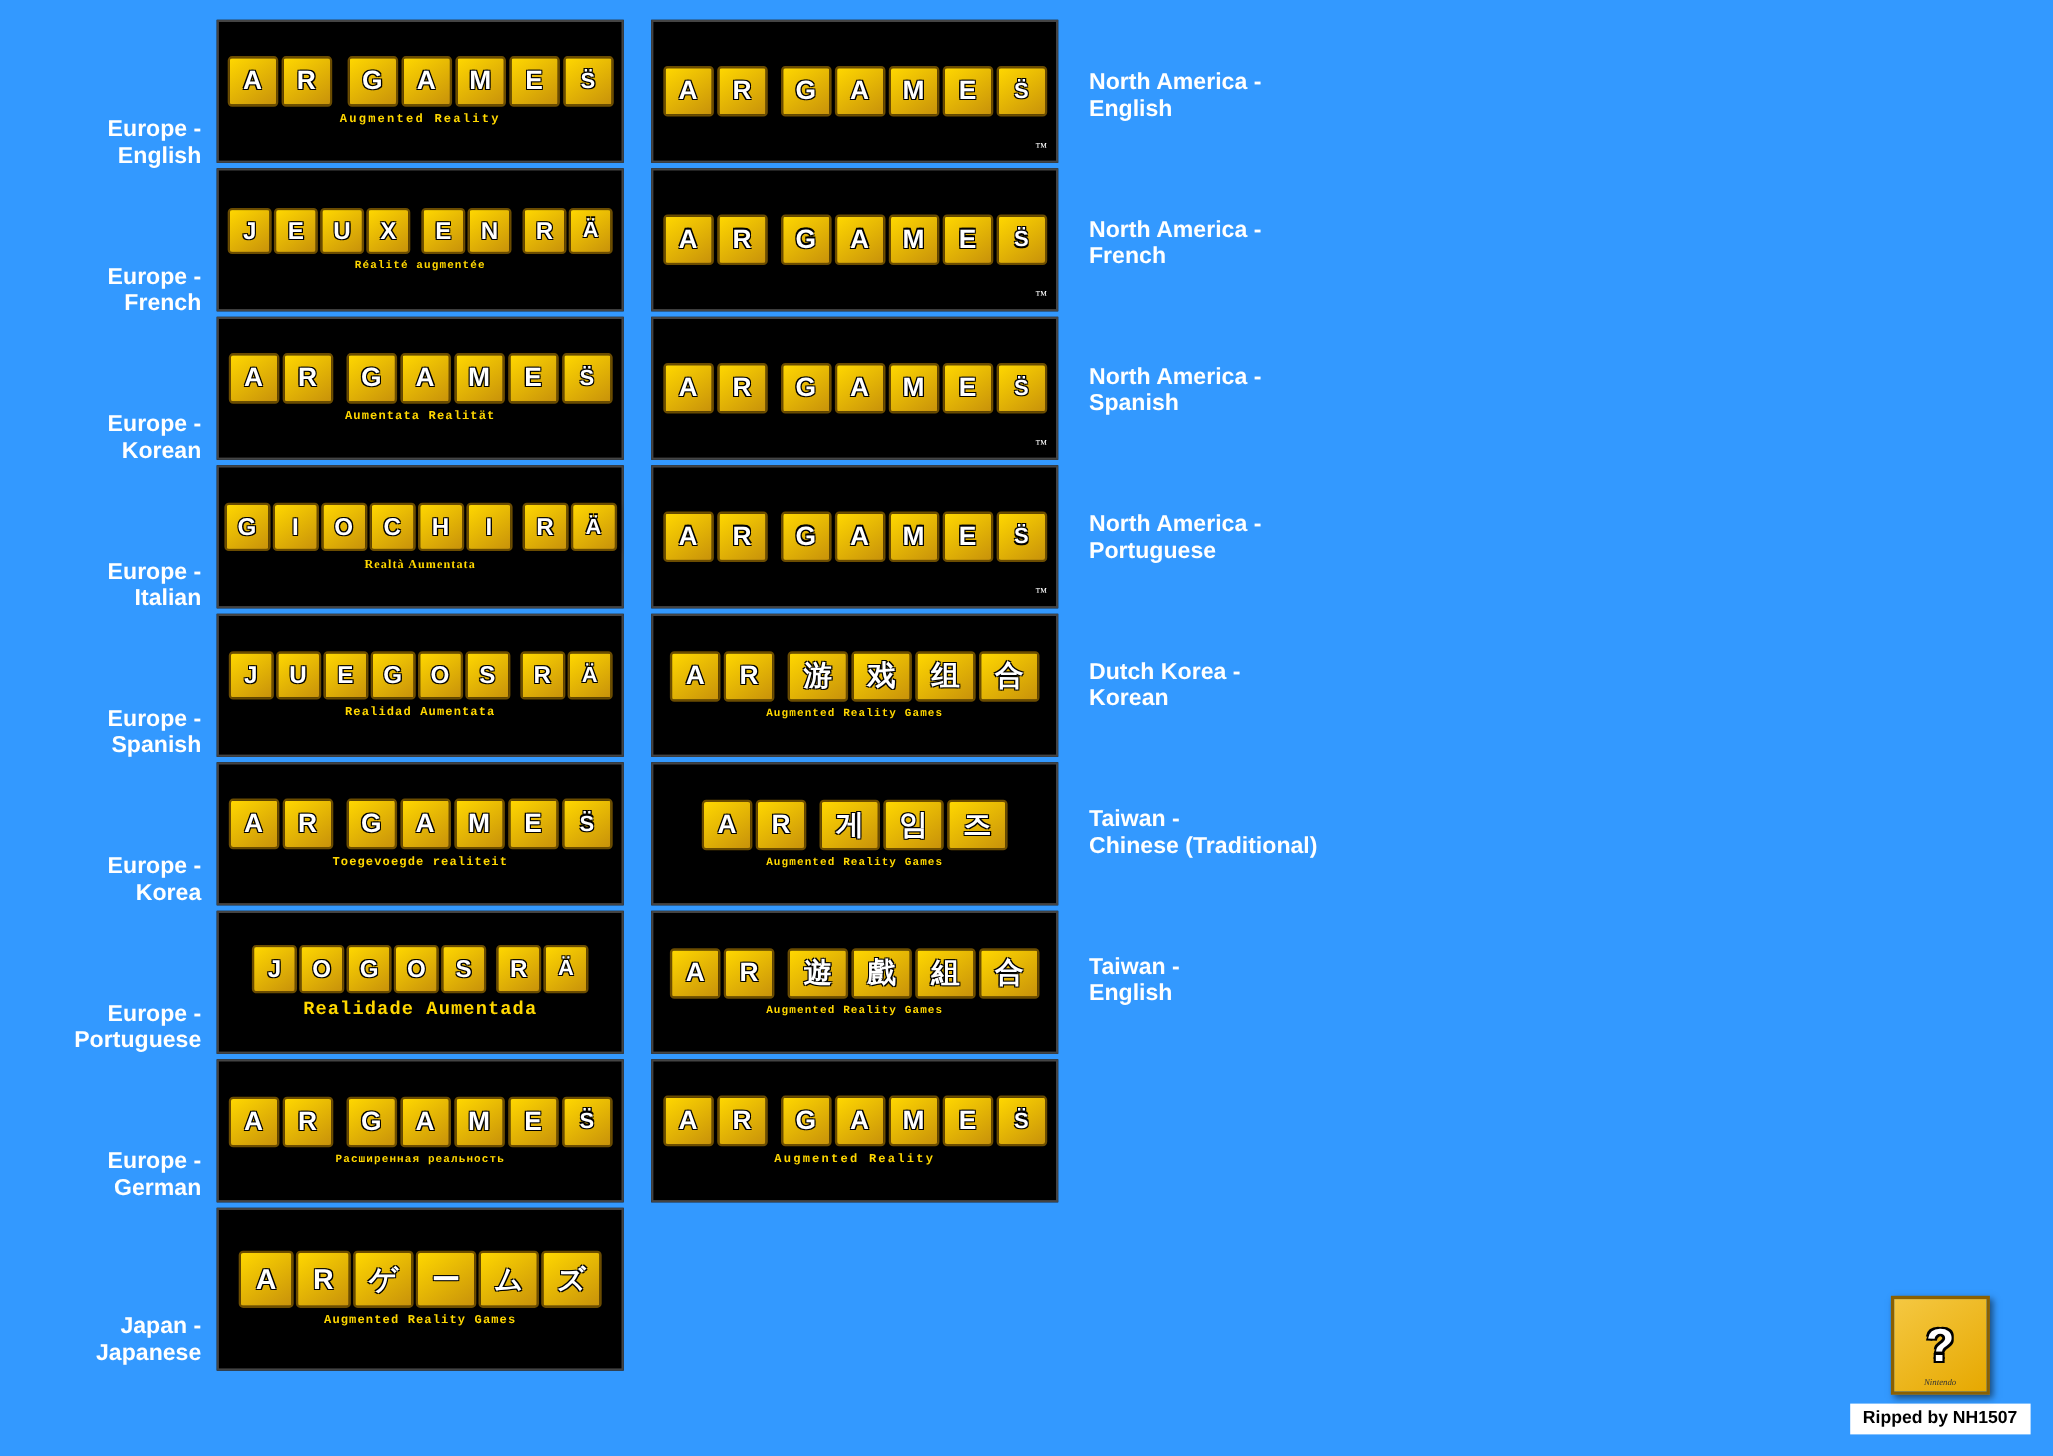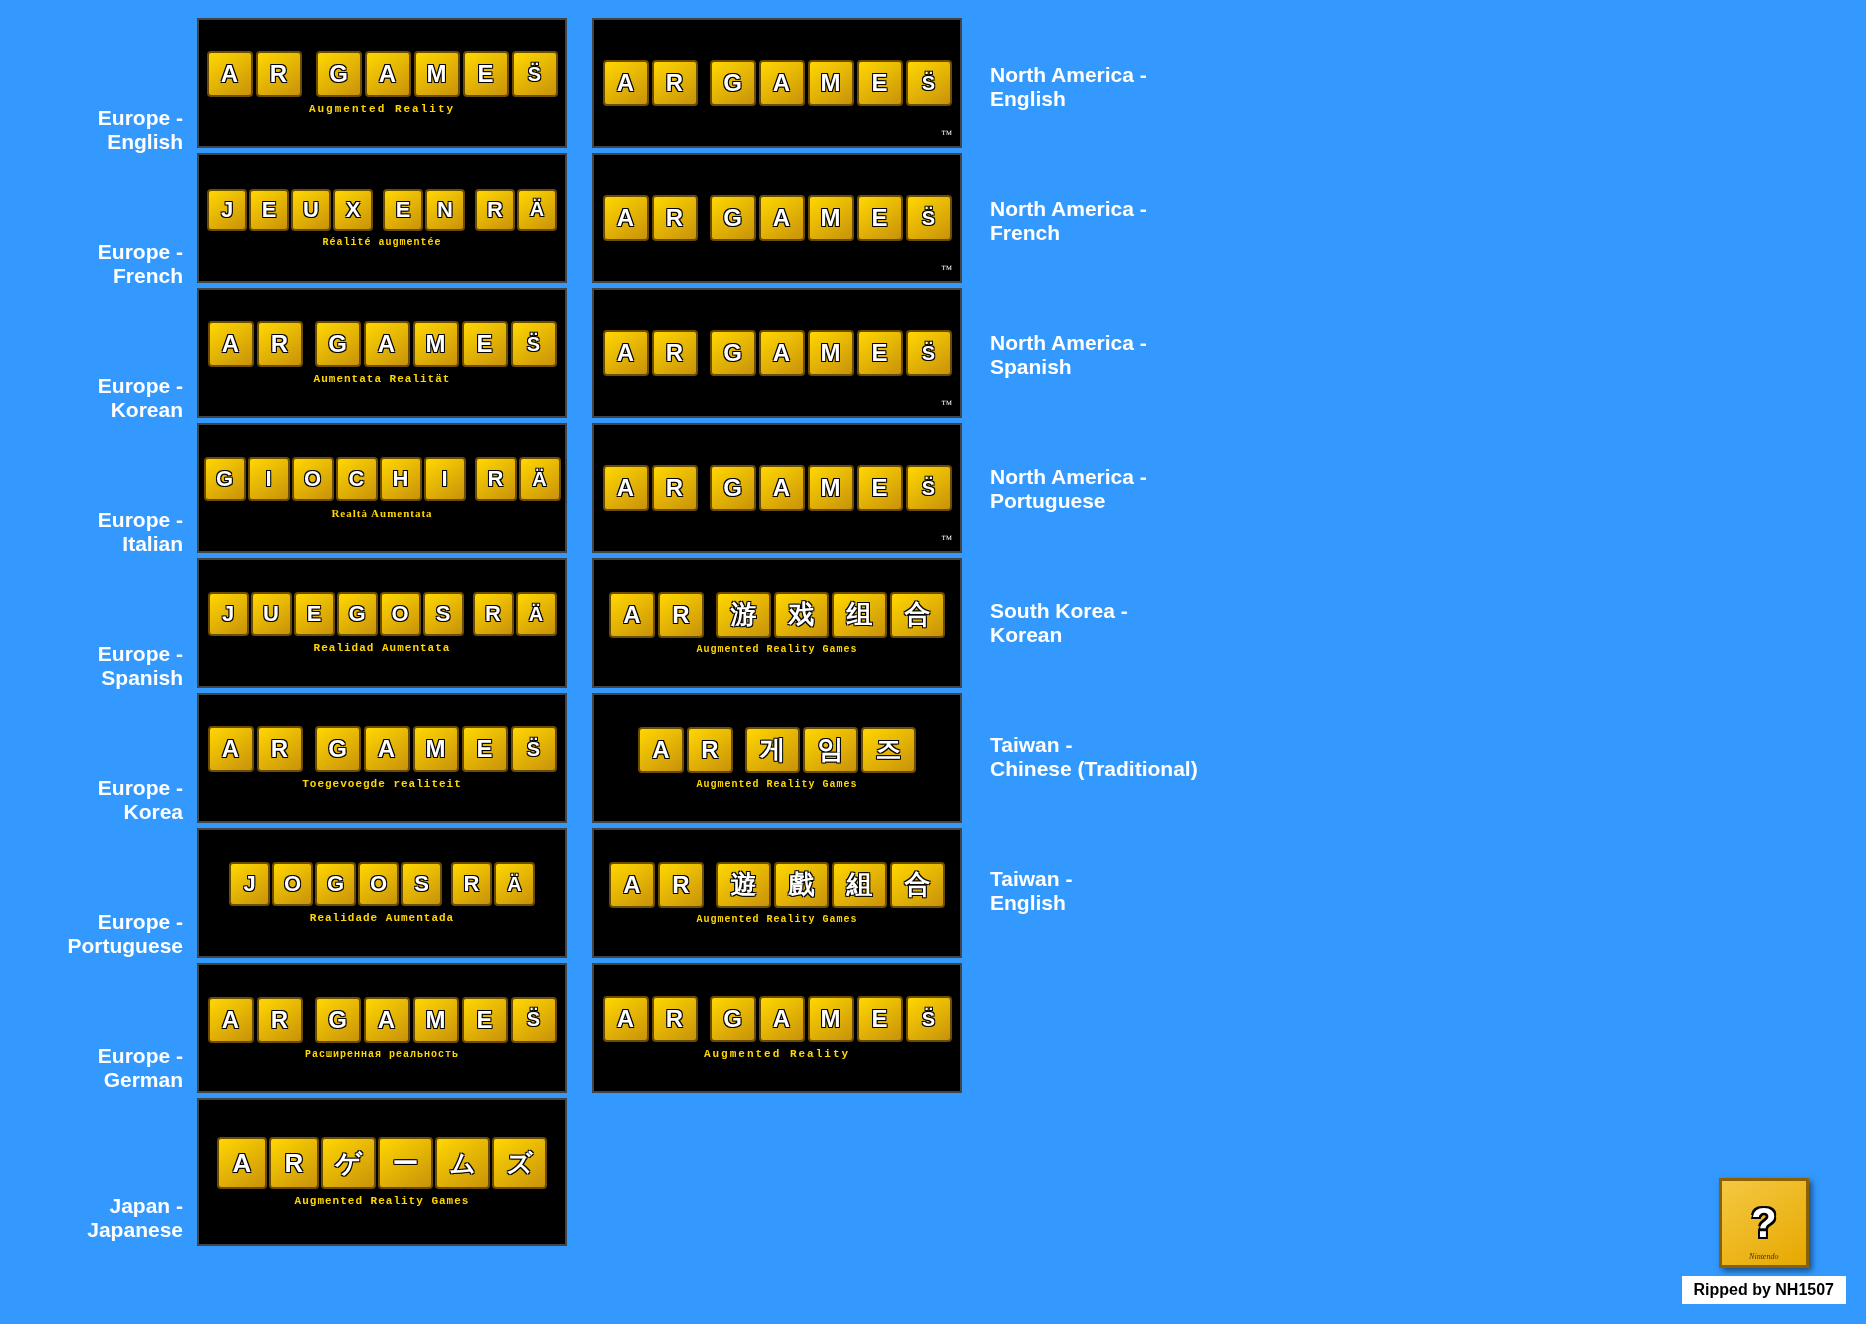--- a/index.html
+++ b/index.html
@@ -176,21 +176,21 @@
       <div style="display:flex;flex-direction:row;align-items:center;gap:2px;">
         <div class="block-letter" style="width:41px;height:44px;background:linear-gradient(145deg,#ffd700,#c8920a);border:2px solid #6b4c00;display:flex;align-items:center;justify-content:center;font-size:22px;font-weight:900;color:white;text-shadow:-1px -1px 0 #000,1px -1px 0 #000,-1px 1px 0 #000,1px 1px 0 #000;font-family:'Arial Black',sans-serif;border-radius:4px;box-shadow:2px 2px 4px rgba(0,0,0,0.6);">J</div>
         <div class="block-letter" style="width:41px;height:44px;background:linear-gradient(145deg,#ffd700,#c8920a);border:2px solid #6b4c00;display:flex;align-items:center;justify-content:center;font-size:22px;font-weight:900;color:white;text-shadow:-1px -1px 0 #000,1px -1px 0 #000,-1px 1px 0 #000,1px 1px 0 #000;font-family:'Arial Black',sans-serif;border-radius:4px;box-shadow:2px 2px 4px rgba(0,0,0,0.6);">O</div>
         <div class="block-letter" style="width:41px;height:44px;background:linear-gradient(145deg,#ffd700,#c8920a);border:2px solid #6b4c00;display:flex;align-items:center;justify-content:center;font-size:22px;font-weight:900;color:white;text-shadow:-1px -1px 0 #000,1px -1px 0 #000,-1px 1px 0 #000,1px 1px 0 #000;font-family:'Arial Black',sans-serif;border-radius:4px;box-shadow:2px 2px 4px rgba(0,0,0,0.6);">G</div>
         <div class="block-letter" style="width:41px;height:44px;background:linear-gradient(145deg,#ffd700,#c8920a);border:2px solid #6b4c00;display:flex;align-items:center;justify-content:center;font-size:22px;font-weight:900;color:white;text-shadow:-1px -1px 0 #000,1px -1px 0 #000,-1px 1px 0 #000,1px 1px 0 #000;font-family:'Arial Black',sans-serif;border-radius:4px;box-shadow:2px 2px 4px rgba(0,0,0,0.6);">O</div>
         <div class="block-letter" style="width:41px;height:44px;background:linear-gradient(145deg,#ffd700,#c8920a);border:2px solid #6b4c00;display:flex;align-items:center;justify-content:center;font-size:22px;font-weight:900;color:white;text-shadow:-1px -1px 0 #000,1px -1px 0 #000,-1px 1px 0 #000,1px 1px 0 #000;font-family:'Arial Black',sans-serif;border-radius:4px;box-shadow:2px 2px 4px rgba(0,0,0,0.6);">S</div>
         <div style="width:5px;"></div>
         <div class="block-letter" style="width:41px;height:44px;background:linear-gradient(145deg,#ffd700,#c8920a);border:2px solid #6b4c00;display:flex;align-items:center;justify-content:center;font-size:22px;font-weight:900;color:white;text-shadow:-1px -1px 0 #000,1px -1px 0 #000,-1px 1px 0 #000,1px 1px 0 #000;font-family:'Arial Black',sans-serif;border-radius:4px;box-shadow:2px 2px 4px rgba(0,0,0,0.6);">R</div>
         <div class="block-letter" style="width:41px;height:44px;background:linear-gradient(145deg,#ffd700,#c8920a);border:2px solid #6b4c00;display:flex;align-items:center;justify-content:center;font-size:20px;font-weight:900;color:white;text-shadow:-1px -1px 0 #000,1px -1px 0 #000,-1px 1px 0 #000,1px 1px 0 #000;font-family:'Arial Black',sans-serif;border-radius:4px;box-shadow:2px 2px 4px rgba(0,0,0,0.6);">Ä</div>
       </div>
-      <div style="color:#ffd700;font-size:11px;font-family:'Courier New',monospace;letter-spacing:1px;margin-top:6px;font-weight:bold;">Realidade Aumentada</div>
+      <div style="color:#ffd700;font-size:17px;font-family:'Courier New',monospace;letter-spacing:1px;margin-top:6px;font-weight:bold;">Realidade Aumentada</div>
     </div>
 
     <div style="width:370px;height:130px;background:black;border:2px solid #444;display:flex;flex-direction:column;align-items:center;justify-content:center;cursor:pointer;">
       <div style="display:flex;flex-direction:row;align-items:center;gap:3px;">
         <div class="block-letter" style="width:46px;height:46px;background:linear-gradient(145deg,#ffd700,#c8920a);border:2px solid #6b4c00;display:flex;align-items:center;justify-content:center;font-size:24px;font-weight:900;color:white;text-shadow:-1px -1px 0 #000,1px -1px 0 #000,-1px 1px 0 #000,1px 1px 0 #000;font-family:'Arial Black',sans-serif;border-radius:4px;box-shadow:2px 2px 4px rgba(0,0,0,0.6);">A</div>
         <div class="block-letter" style="width:46px;height:46px;background:linear-gradient(145deg,#ffd700,#c8920a);border:2px solid #6b4c00;display:flex;align-items:center;justify-content:center;font-size:24px;font-weight:900;color:white;text-shadow:-1px -1px 0 #000,1px -1px 0 #000,-1px 1px 0 #000,1px 1px 0 #000;font-family:'Arial Black',sans-serif;border-radius:4px;box-shadow:2px 2px 4px rgba(0,0,0,0.6);">R</div>
         <div style="width:6px;"></div>
         <div class="block-letter" style="width:46px;height:46px;background:linear-gradient(145deg,#ffd700,#c8920a);border:2px solid #6b4c00;display:flex;align-items:center;justify-content:center;font-size:24px;font-weight:900;color:white;text-shadow:-1px -1px 0 #000,1px -1px 0 #000,-1px 1px 0 #000,1px 1px 0 #000;font-family:'Arial Black',sans-serif;border-radius:4px;box-shadow:2px 2px 4px rgba(0,0,0,0.6);">G</div>
         <div class="block-letter" style="width:46px;height:46px;background:linear-gradient(145deg,#ffd700,#c8920a);border:2px solid #6b4c00;display:flex;align-items:center;justify-content:center;font-size:24px;font-weight:900;color:white;text-shadow:-1px -1px 0 #000,1px -1px 0 #000,-1px 1px 0 #000,1px 1px 0 #000;font-family:'Arial Black',sans-serif;border-radius:4px;box-shadow:2px 2px 4px rgba(0,0,0,0.6);">A</div>
         <div class="block-letter" style="width:46px;height:46px;background:linear-gradient(145deg,#ffd700,#c8920a);border:2px solid #6b4c00;display:flex;align-items:center;justify-content:center;font-size:24px;font-weight:900;color:white;text-shadow:-1px -1px 0 #000,1px -1px 0 #000,-1px 1px 0 #000,1px 1px 0 #000;font-family:'Arial Black',sans-serif;border-radius:4px;box-shadow:2px 2px 4px rgba(0,0,0,0.6);">M</div>
@@ -336,21 +336,21 @@
     </div>
     <div style="height:134px;display:flex;flex-direction:column;justify-content:center;color:white;font-size:21px;font-weight:bold;font-family:Arial;">
       <span>North America -</span>
       <span>Spanish</span>
     </div>
     <div style="height:134px;display:flex;flex-direction:column;justify-content:center;color:white;font-size:21px;font-weight:bold;font-family:Arial;">
       <span>North America -</span>
       <span>Portuguese</span>
     </div>
     <div style="height:134px;display:flex;flex-direction:column;justify-content:center;color:white;font-size:21px;font-weight:bold;font-family:Arial;">
-      <span>South Korea -</span>
+      <span>Dutch Korea -</span>
       <span>Korean</span>
     </div>
     <div style="height:134px;display:flex;flex-direction:column;justify-content:center;color:white;font-size:21px;font-weight:bold;font-family:Arial;">
       <span>Taiwan -</span>
       <span>Chinese (Traditional)</span>
     </div>
     <div style="height:134px;display:flex;flex-direction:column;justify-content:center;color:white;font-size:21px;font-weight:bold;font-family:Arial;">
       <span>Taiwan -</span>
       <span>English</span>
     </div>

